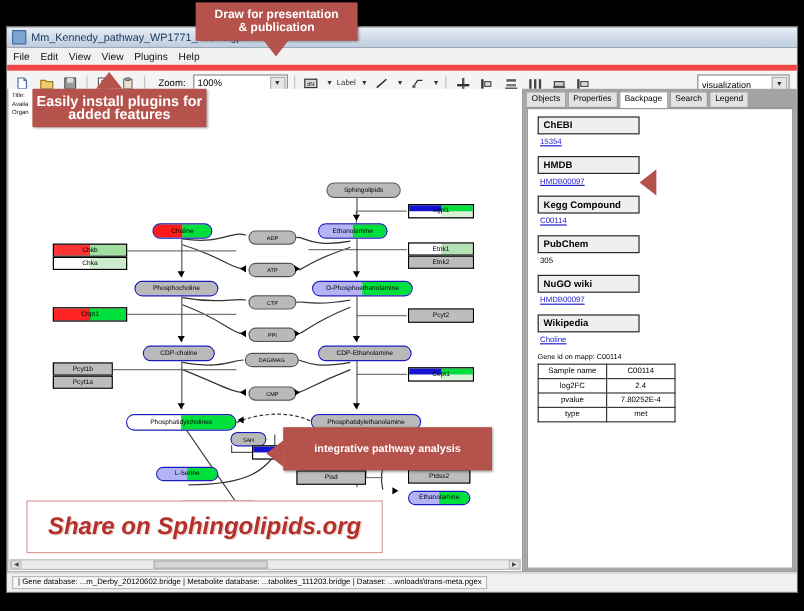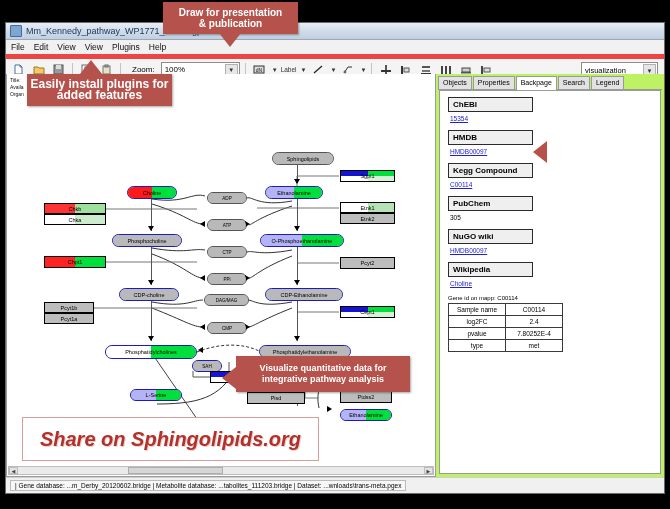--- a/index.html
+++ b/index.html
@@ -36,21 +36,21 @@
 
   .viz-combo{position:absolute;right:6px;top:3px;width:72px;height:14px;border:1px solid #8c8c8c;
      background:#fff;font-size:7.5px;display:flex;align-items:center;padding-left:3px;color:#000;}
   .viz-combo .arr{position:absolute;right:1px;top:1px;width:11px;height:11px;
      background:#e6e6e6;border:1px solid #b0b0b0;display:flex;align-items:center;justify-content:center;}
 
   
   .content{position:absolute;left:0;top:51px;right:0;bottom:16px;display:flex;}
   .canvas-pane{position:relative;width:430px;background:#fff;border:1px solid #9a9a9a;
      border-top:none;box-sizing:border-box;overflow:hidden;}
-  .side-pane{flex:1;background:#bef264;position:relative;}
+  .side-pane{flex:1;background:#a3a3a3;position:relative;}
 
   
   .canvas-info{position:absolute;left:3px;top:3px;font-size:5px;line-height:7px;color:#111;}
 
   
   .node{position:absolute;box-sizing:border-box;display:flex;align-items:center;
      justify-content:center;font-size:5.5px;color:#000;text-align:center;overflow:hidden;}
   .metab{border:1px solid #1b1bbf;border-radius:8px;background:#b9b9b9;}
   .metab-plain{border:1px solid #555;border-radius:8px;background:#b9b9b9;}
   .gene{border:1px solid #000;background:#bdbdbd;}
@@ -591,21 +591,20 @@
 
   <div class="callout sh" style="left:27px;top:74px;width:145px;height:32px;font-size:12px;flex-direction:column;">
     <div>Easily install plugins for</div>
     <div>added features</div>
   </div>
   <div class="ptr ptr-up" style="left:80px;top:60px;"></div>
 
   <div class="ptr ptr-lf" style="left:533px;top:141px;"></div>
 
   <div class="callout sh" style="left:236px;top:356px;width:174px;height:36px;font-size:9px;flex-direction:column;">
-    <div>Visualize quantitative data  for</div>
     <div>integrative pathway analysis</div>
   </div>
   <div class="ptr ptr-lf" style="left:222px;top:367px;"></div>
 
   <div class="share-box">
     <span class="share-text">Share on Sphingolipids.org</span>
   </div>
 
 </div>
 

